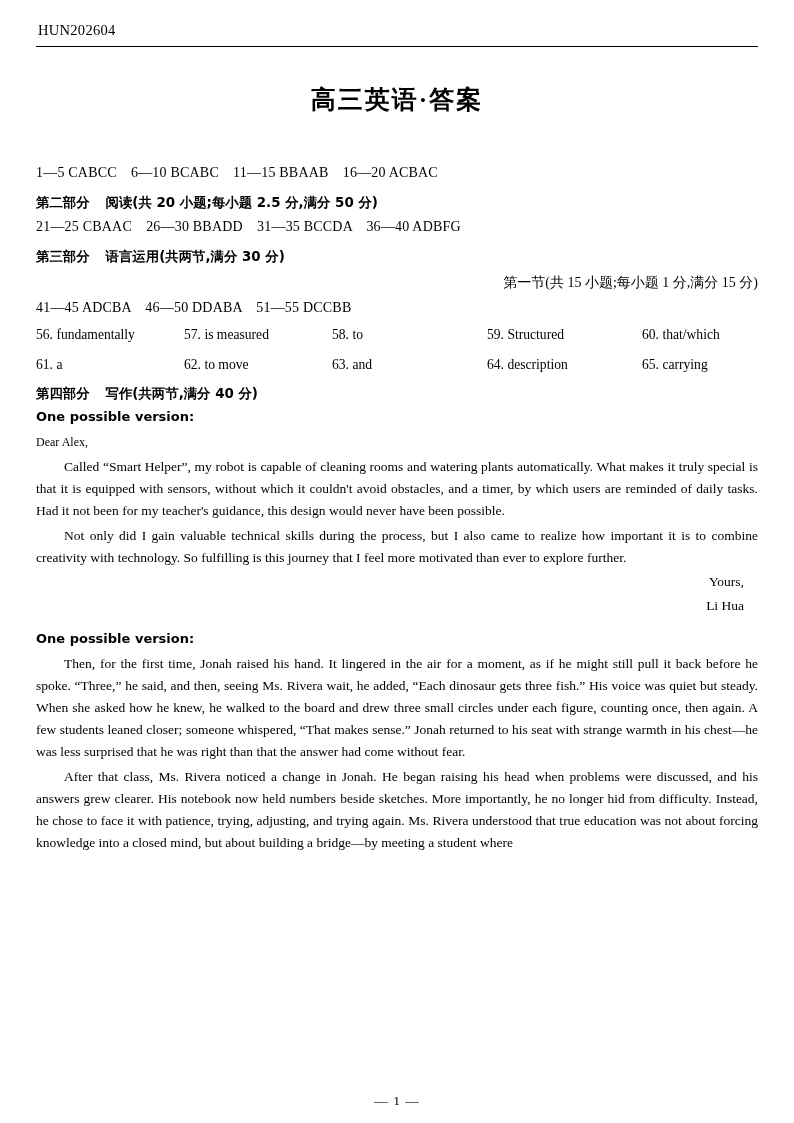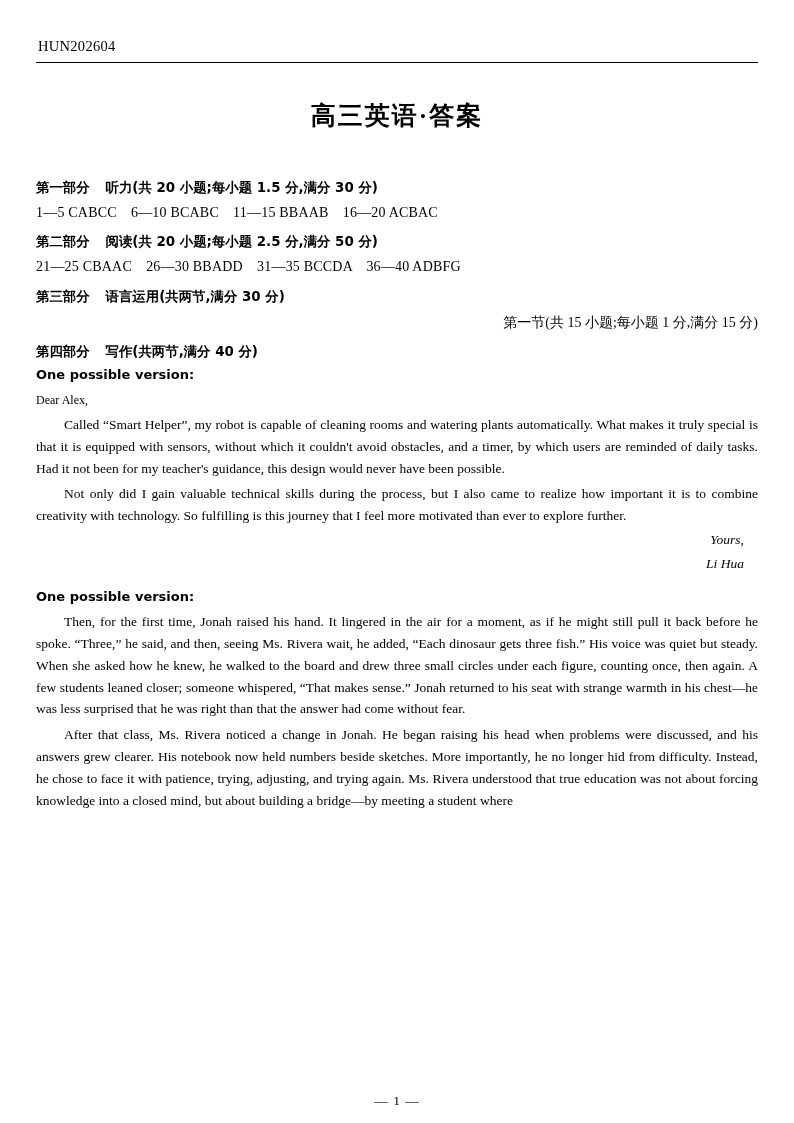--- a/index.html
+++ b/index.html
@@ -13,21 +13,21 @@
     font-family: "Liberation Serif", serif;
     color: #000000;
     position: relative;
     overflow: hidden;
   }
   .page {
     position: relative;
     width: 794px;
     height: 1123px;
     box-sizing: border-box;
-    padding: 34px 36px 0 36px;
+    padding: 18px 36px 0 36px;
   }
   .header-code {
     font-family: "Liberation Serif", serif;
     font-size: 14.5px;
     letter-spacing: 0.3px;
     margin-left: 2px;
     margin-top: 4px;
   }
   .hrule {
     border: none;
@@ -97,21 +97,20 @@
   }
   .para.indent {
     text-indent: 28px;
   }
   .right-align {
     text-align: right;
     font-size: 13.5px;
     line-height: 1.62;
     margin: 2px 0 0 0;
     padding-right: 14px;
-    font-style: italic;
   }
   .salutation {
     font-size: 12px;
     margin: 6px 0 0 0;
   }
   .spacer-md { height: 12px; }
   .page-num {
     position: absolute;
     bottom: 14px;
     left: 0;
@@ -126,35 +125,45 @@
 
 <div class="page">
 
   <div class="header-code">HUN202604</div>
   <hr class="hrule">
 
   <div class="doc-title">高三英语·答案</div>
 
   <div class="content">
 
-    <div class="sec-head">
-      <span>第一部分</span><span class="gap"></span><span>听力(共 20 小题;每小题 1.5 分,满分 30 分)</span>
-    </div>
     <div class="ans-line">1—5 CABCC　6—10 BCABC　11—15 BBAAB　16—20 ACBAC</div>
 
     <div class="sec-head">
       <span>第二部分</span><span class="gap"></span><span>阅读(共 20 小题;每小题 2.5 分,满分 50 分)</span>
     </div>
     <div class="ans-line">21—25 CBAAC　26—30 BBADD　31—35 BCCDA　36—40 ADBFG</div>
 
     <div class="sec-head">
       <span>第三部分</span><span class="gap"></span><span>语言运用(共两节,满分 30 分)</span>
     </div>
     <div class="sub-head">第一节(共 15 小题;每小题 1 分,满分 15 分)</div>
+    <div class="ans-line">41—45 ADCBA　46—50 DDABA　51—55 DCCBB</div>
 
+    <div class="grid-answers">
+      <div>56. fundamentally</div>
+      <div>57. is measured</div>
+      <div>58. to</div>
+      <div>59. Structured</div>
+      <div>60. that/which</div>
+      <div>61. a</div>
+      <div>62. to move</div>
+      <div>63. and</div>
+      <div>64. description</div>
+      <div>65. carrying</div>
+    </div>
 
     <div class="sec-head">
       <span>第四部分</span><span class="gap"></span><span>写作(共两节,满分 40 分)</span>
     </div>
     <div class="bold-label">One possible version:</div>
 
     <div class="salutation">Dear Alex,</div>
     <div class="para indent">Called “Smart Helper”, my robot is capable of cleaning rooms and watering plants automatically. What makes it truly special is that it is equipped with sensors, without which it couldn't avoid obstacles, and a timer, by which users are reminded of daily tasks. Had it not been for my teacher's guidance, this design would never have been possible.</div>
     <div class="para indent">Not only did I gain valuable technical skills during the process, but I also came to realize how important it is to combine creativity with technology. So fulfilling is this journey that I feel more motivated than ever to explore further.</div>
     <div class="right-align">Yours,</div>

